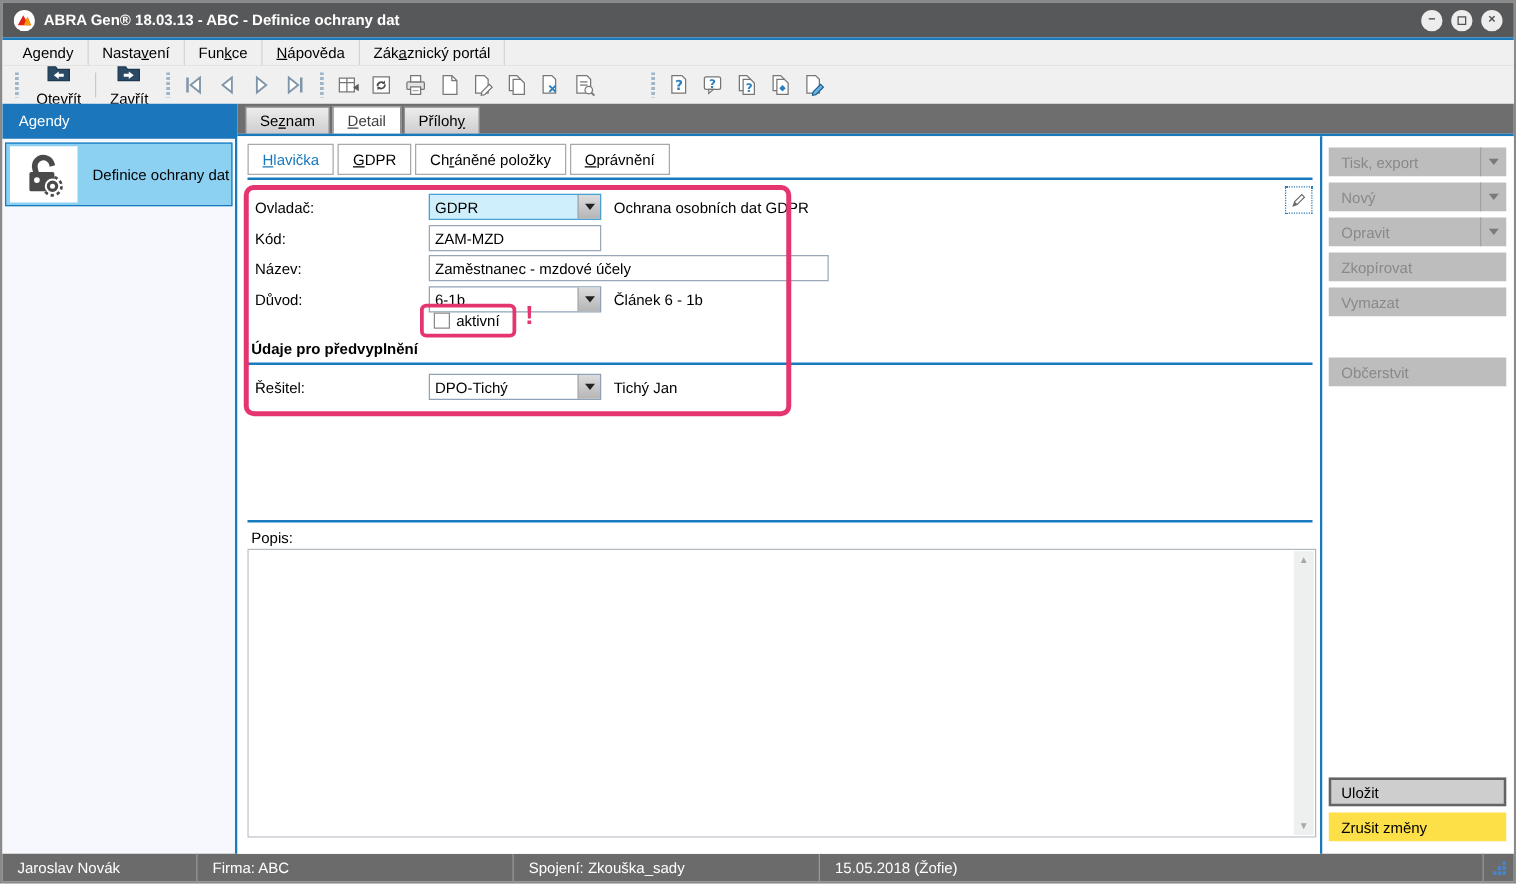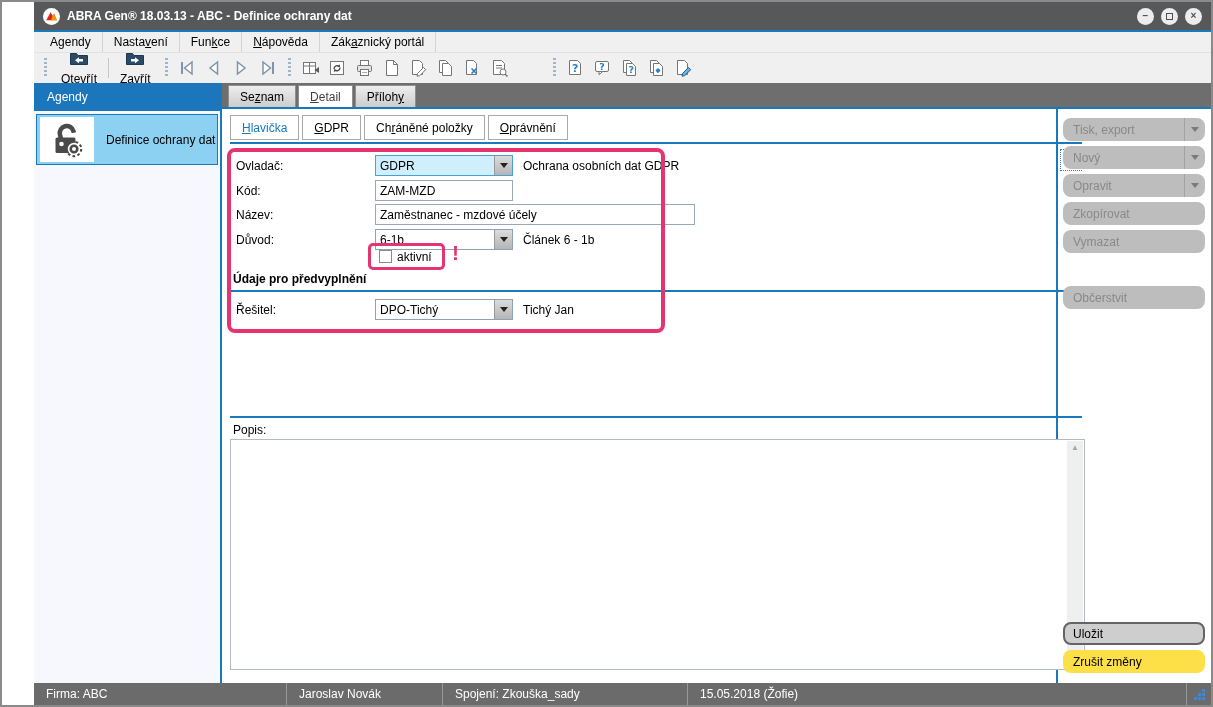--- a/index.html
+++ b/index.html
@@ -1,18 +1,18 @@
 <!DOCTYPE html>
 <html><head>
 <meta charset="utf-8">
 <style>
   * { box-sizing: border-box; margin: 0; padding: 0; }
   html,body { width:1213px; height:707px; }
   body { font-family:"Liberation Sans","DejaVu Sans",sans-serif; font-size:12px; color:#000; background:#fff; position:relative; }
-  .window { position:absolute; inset:0; border:2px solid #8a8a8a; background:#fff; display:flex; flex-direction:column;padding-left:32px; }
+  .window { position:absolute; inset:0; border:2px solid #8a8a8a; background:#fff; display:flex; flex-direction:column; }
 
   
   .titlebar { height:28px; background:#57585a; display:flex; align-items:center; gap:7px; padding:0 9px; flex:0 0 auto; }
   .logo { width:17px; height:17px; flex:0 0 auto; }
   .title { color:#fff; font-weight:bold; white-space:nowrap; }
   .win-controls { margin-left:auto; display:flex; gap:7px; }
   .wc { width:17px; height:17px; border-radius:50%; background:#ededed; color:#4f4f4f; display:flex; align-items:center; justify-content:center; font-size:10px; font-weight:bold; line-height:1; }
   .wc .sq { width:7px; height:7px; border:1.5px solid #4f4f4f; display:block; }
   .accentline { height:2px; background:#1879bd; flex:0 0 auto; }
 
@@ -73,21 +73,21 @@
   .layout-icon { position:absolute; left:838px; top:40px; width:22px; height:22px; border:1px dotted #2a7fc0; display:flex; align-items:center; justify-content:center; background:#fff; }
 
   .popis-label { position:absolute; left:11px; top:314px; }
   .bigtext-wrap { position:absolute; left:8px; top:330px; width:855px; height:231px; border:1px solid #b3bac2; background:#fff; }
   .bigtext { position:absolute; inset:0; border:none; resize:none; outline:none; font:inherit; padding:3px 20px 3px 4px; width:100%; height:100%; }
   .scrollbar { position:absolute; right:1px; top:1px; bottom:1px; width:16px; background:#eef0f0; display:flex; flex-direction:column; justify-content:space-between; align-items:center; padding:3px 0; }
   .sarrow { color:#a8a8a8; font-size:8px; line-height:8px; }
 
   
   .right-panel { width:153px; background:#fff; display:flex; flex-direction:column; padding:9px 6px 10px 5px; flex:0 0 auto; }
-  .rbtn { height:23px; background:#bdbdbd; color:#898989; display:flex; align-items:center; padding-left:10px; margin-bottom:5px; position:relative; flex:0 0 auto; white-space:nowrap;border-radius:8px; }
+  .rbtn { height:23px; background:#bdbdbd; color:#898989; display:flex; align-items:center; padding-left:10px; margin-bottom:5px; position:relative; flex:0 0 auto; white-space:nowrap; }
   .rbtn .dd { position:absolute; right:0; top:0; bottom:0; width:21px; display:flex; align-items:center; justify-content:center; border-left:1px solid #a2a2a2; }
   .caret-gray { width:0; height:0; border-left:4px solid transparent; border-right:4px solid transparent; border-top:5px solid #7a7a7a; }
   .rbtn.gap { margin-top:28px; }
   .rbtn.save { margin-top:auto; border:2px solid #646464; background:#cecece; color:#000; padding-left:8px; }
   .rbtn.cancel { background:#fde047; color:#000; margin-bottom:0; }
 
   
   .statusbar { height:22px; background:#6b6b6b; display:flex; align-items:stretch; color:#fff; flex:0 0 auto; }
   .ssec { padding-left:12px; display:flex; align-items:center; border-right:1px solid #989898; white-space:nowrap; }
   .s1 { width:156px; } .s2 { width:253px; } .s3 { width:245px; } .s4 { flex:1; }
@@ -406,22 +406,22 @@
             </div>
           <div class="rbtn cancel">
               <span>Zrušit změny</span>
             </div>
         </div>
       </div>
     </div>
   </div>
 
   <div class="statusbar">
+    <span class="ssec s1">Jaroslav Novák</span>
     <span class="ssec s2">Firma: ABC</span>
-    <span class="ssec s1">Jaroslav Novák</span>
     <span class="ssec s3">Spojení: Zkouška_sady</span>
     <span class="ssec s4">15.05.2018 (Žofie)</span>
     <span class="sgrip">
       <svg width="11" height="11" viewBox="0 0 11 11">
           <g fill="#4a84c8">
             <rect x="8" y="0" width="3" height="3"></rect>
             <rect x="8" y="4" width="3" height="3"></rect>
             <rect x="8" y="8" width="3" height="3"></rect>
             <rect x="4" y="4" width="3" height="3"></rect>
             <rect x="4" y="8" width="3" height="3"></rect>

